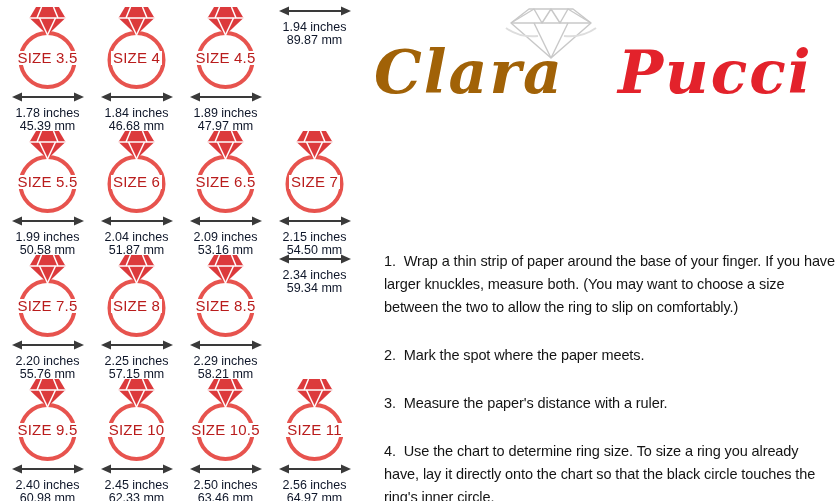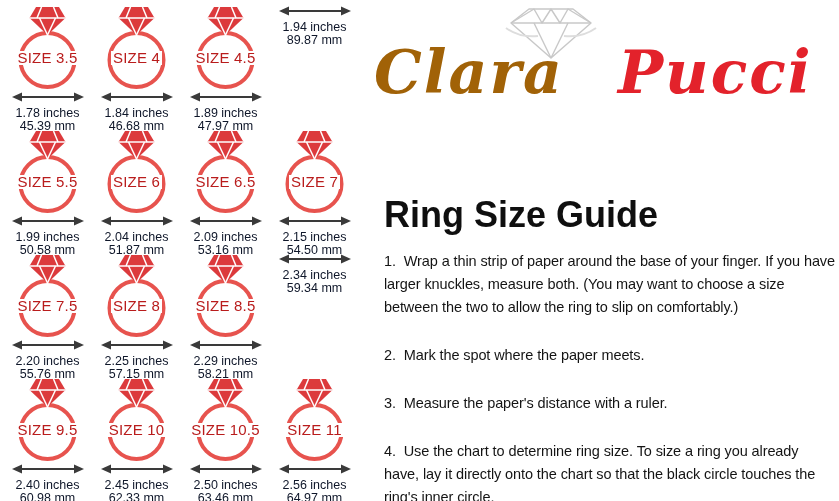--- a/index.html
+++ b/index.html
@@ -549,21 +549,20 @@
         <line x1="34" y1="17" x2="51" y2="52"></line>
         <line x1="68" y1="17" x2="51" y2="52"></line>
       </g>
       <path d="M6,22 Q20,32 38,30" fill="none" stroke="#dddddd" stroke-width="2"></path>
       <path d="M96,22 Q82,32 64,30" fill="none" stroke="#dddddd" stroke-width="2"></path>
     </svg>
     <div class="logo-word black">Clara</div>
     <div class="logo-word red">Pucci</div>
   </div>
 
-  <div class="guide-title">Ring Size Guide</div>
 
   <div class="guide-steps">
     <p>1.  Wrap a thin strip of paper around the base of your finger. If you have larger knuckles, measure both. (You may want to choose a size between the two to allow the ring to slip on comfortably.)</p>
     <p>2.  Mark the spot where the paper meets.</p>
     <p>3.  Measure the paper's distance with a ruler.</p>
     <p>4.  Use the chart to determine ring size. To size a ring you already have, lay it directly onto the chart so that the black circle touches the ring's inner circle.</p>
   </div>
 
 </div>
 

